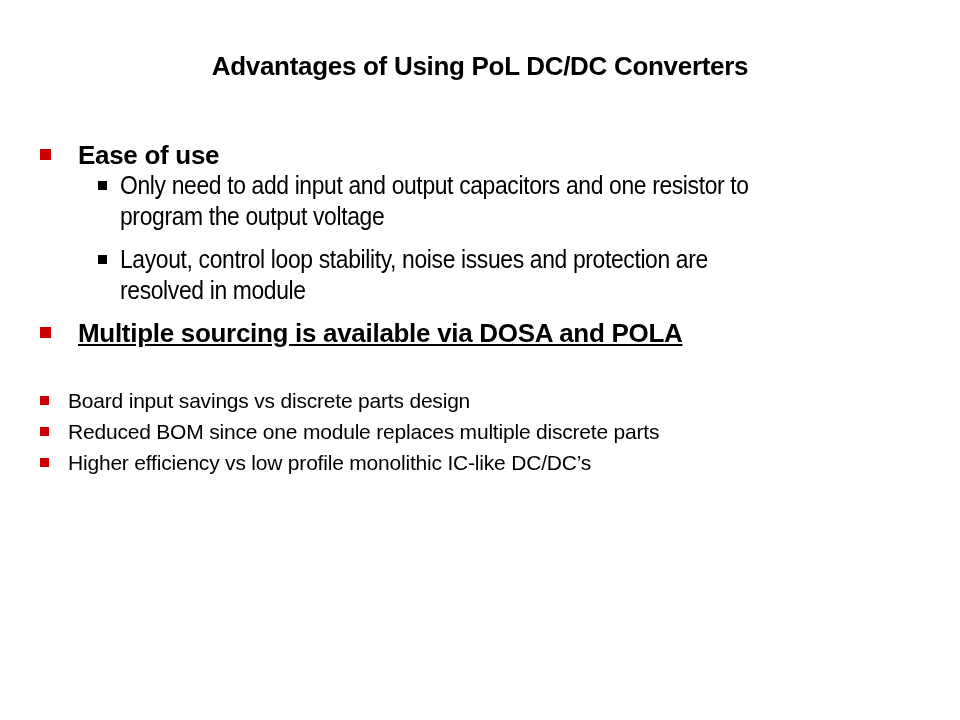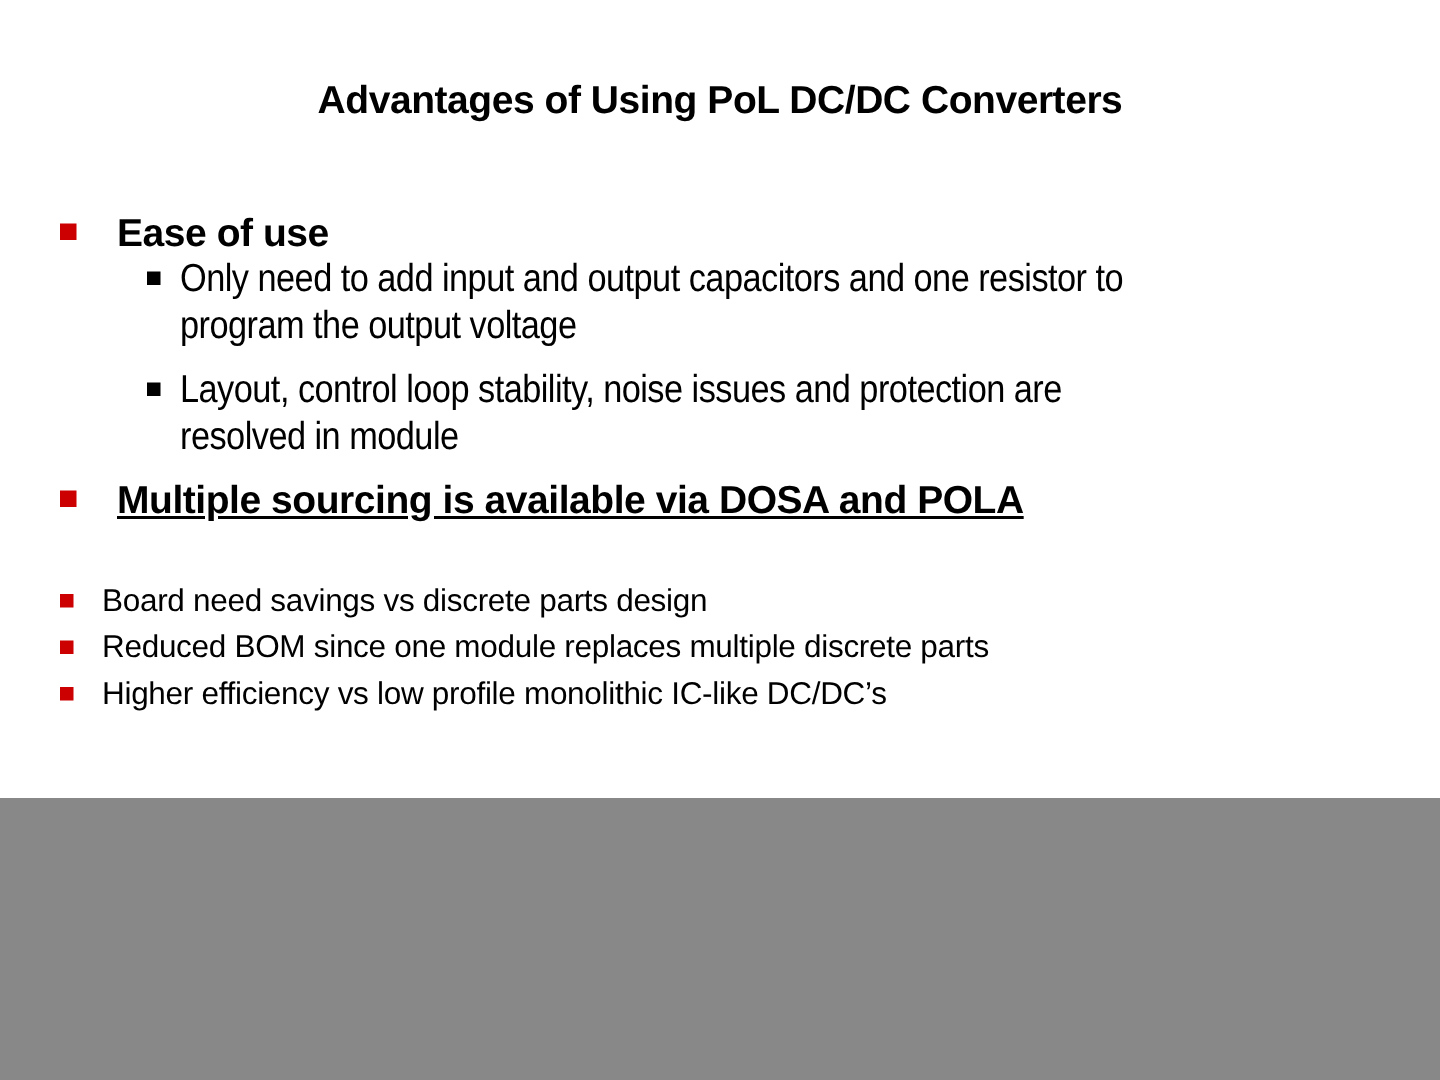--- a/index.html
+++ b/index.html
@@ -1,18 +1,18 @@
 <!DOCTYPE html>
 <html><head>
 <meta charset="utf-8">
 <style>
   html,body{margin:0;padding:0;background:#888;}
   .slide{
     position:relative;
-    width:960px;height:532px;
+    width:960px;height:720px;
     background:#ffffff;
     overflow:hidden;
     font-family:"Liberation Sans", sans-serif;
     color:#000;
   }
   .title{
     position:absolute;
     top:50px;left:0;right:0;
     margin:0;
     text-align:center;
@@ -86,21 +86,21 @@
 resolved in module</span>
     </div>
 
     <div class="row l1b mt6">
       <span class="marker red"></span>
       <span class="text">Multiple sourcing is available via DOSA and POLA</span>
     </div>
 
     <div class="row l1s mt40">
       <span class="marker red"></span>
-      <span class="text">Board need savings vs discrete parts design</span>
+      <span class="text">Board input savings vs discrete parts design</span>
     </div>
 
     <div class="row l1s mt9">
       <span class="marker red"></span>
       <span class="text">Reduced BOM since one module replaces multiple discrete parts</span>
     </div>
 
     <div class="row l1s mt9">
       <span class="marker red"></span>
       <span class="text">Higher efficiency vs low profile monolithic IC-like DC/DC’s</span>

